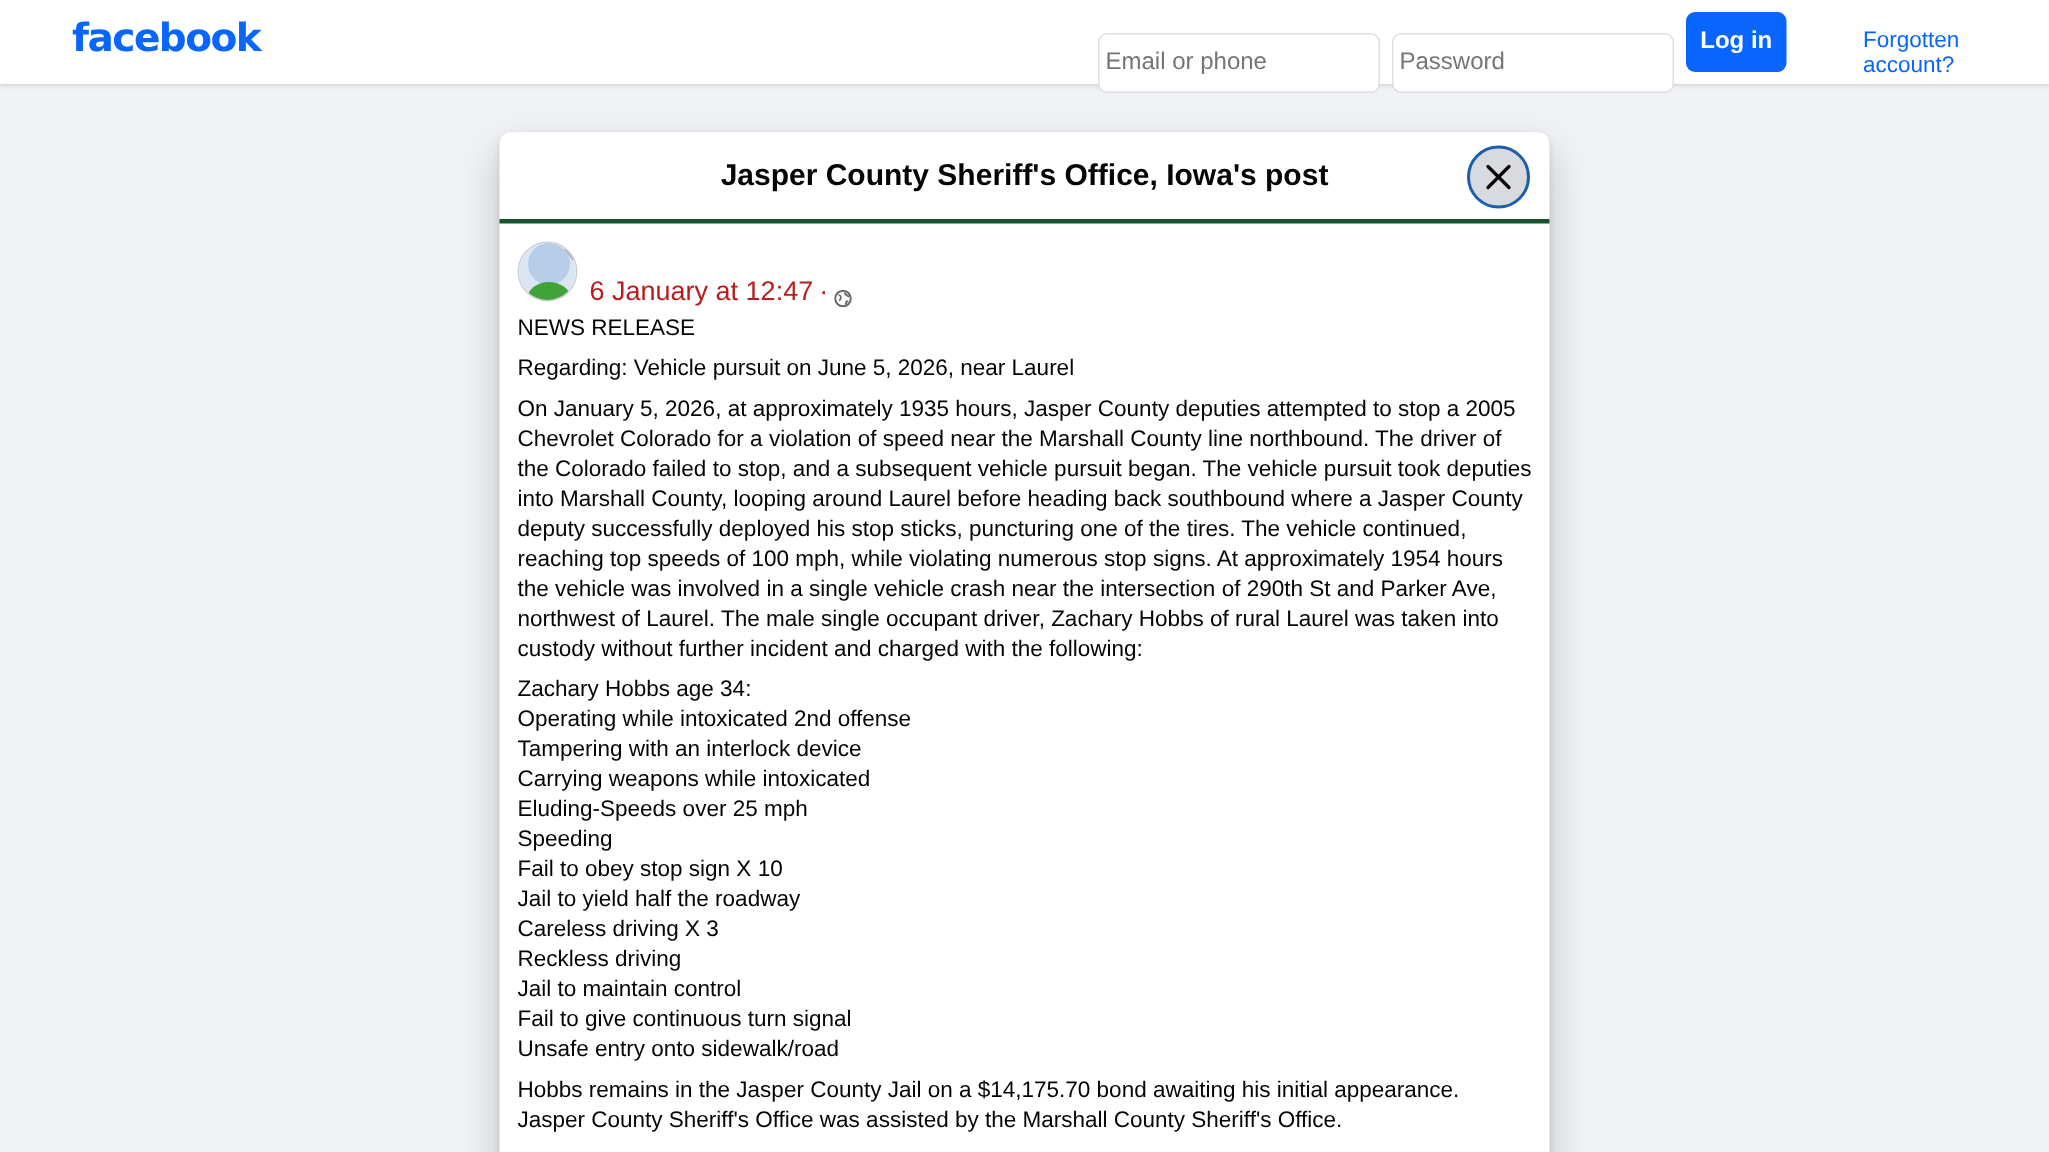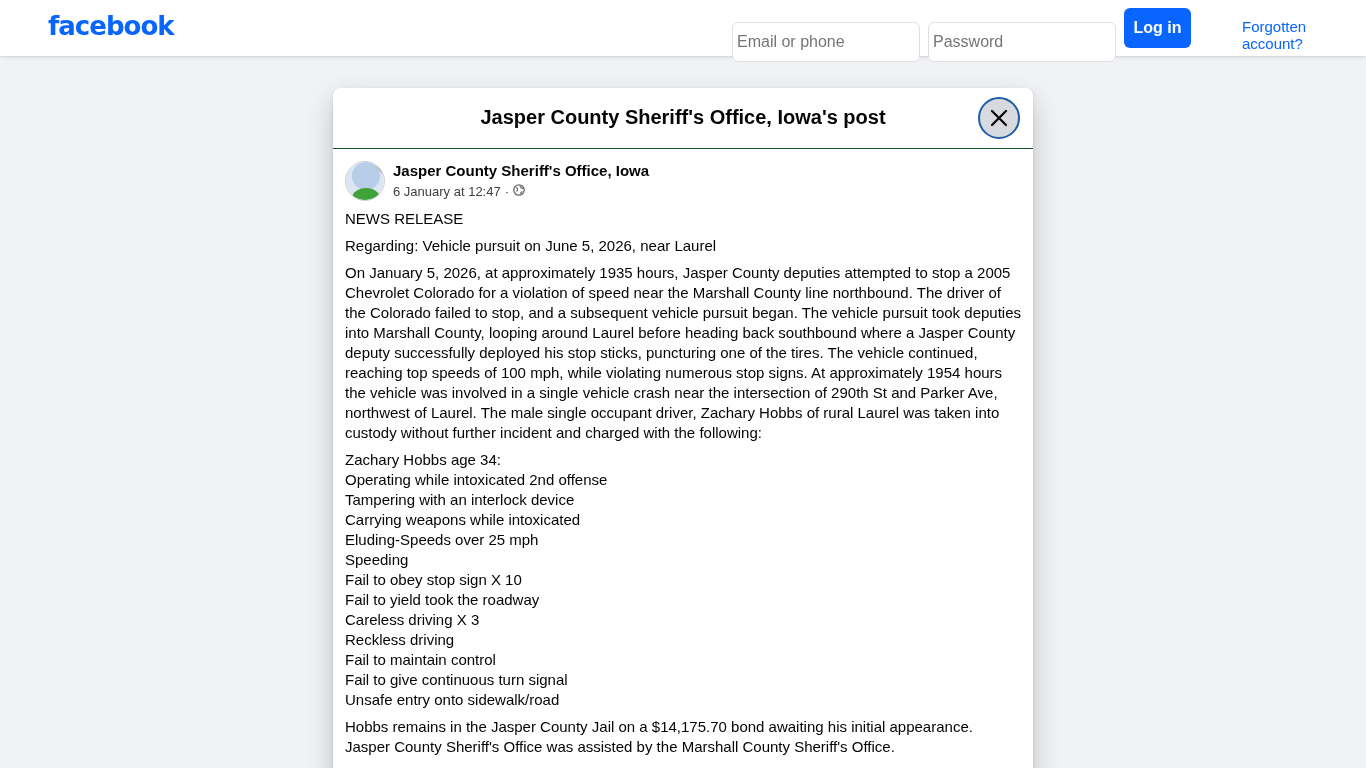--- a/index.html
+++ b/index.html
@@ -39,21 +39,21 @@
     .forgot {
       position: absolute; left: 1202px; top: 18px;
       color: #0866ff; font-size: 15px; margin-left: 40px;
     }
     .modal {
       position: absolute; left: 333px; top: 88px; width: 700px; height: 700px;
       background: #fff; border-radius: 8px 8px 0 0;
       box-shadow: 0 12px 28px rgba(0,0,0,0.2), 0 2px 4px rgba(0,0,0,0.1);
     }
     .modal-header {
-      height: 61px; border-bottom: 1px solid #14532d; position: relative;
+      height: 61px; border-bottom: 3px solid #14532d; position: relative;
     }
     .modal-title {
       position: absolute; left: 0; right: 0; top: 18px;
       text-align: center; font-weight: bold; font-size: 20px; color: #050505;
     }
     .close-btn {
       position: absolute; left: 645px; top: 9px; width: 42px; height: 42px;
       border-radius: 50%; background: #d8dadf;
       border: 2px solid #1c5fa8;
       display: flex; align-items: center; justify-content: center;
@@ -62,22 +62,22 @@
     .avatar {
       position: absolute; left: 12px; top: 12px; width: 40px; height: 40px;
       border-radius: 50%; overflow: hidden;
       border: 1px solid #ccd0d5;
     }
     .author {
       position: absolute; left: 60px; top: 13px; font-weight: bold; font-size: 15px;
       color: #050505;
     }
     .meta {
-      position: absolute; left: 60px; top: 35px; font-size: 13px; color: #404040;
-      display: flex; align-items: flex-start; gap: 4px;
+      position: absolute; left: 60px; top: 35px; font-size: 18px; color: #b91c1c;
+      display: flex; align-items: flex-end; gap: 4px;
     }
     .post-body {
       padding: 4px 12px 0 12px; font-size: 15px; line-height: 20px; color: #050505;
     }
     .post-body p { margin-bottom: 7px; }
     .post-body .line { display: block; }
   </style>
 </head>
 <body>
 
@@ -101,21 +101,20 @@
 
   <div class="post-head">
     <div class="avatar">
       <svg width="40" height="40" viewBox="0 0 40 40">
         <rect width="40" height="40" fill="#dce6f2"></rect>
         <circle cx="20" cy="14" r="14" fill="#b7cde8"></circle>
         <path d="M30 4 L36 4 L36 12 Z" fill="#8a8f99" opacity="0.6"></path>
         <ellipse cx="20" cy="36" rx="14" ry="10" fill="#3fa33a"></ellipse>
       </svg>
     </div>
-    <div class="author">Jasper County Sheriff's Office, Iowa</div>
     <div class="meta">
       <span>6 January at 12:47</span>
       <span>·</span>
       <svg width="12" height="12" viewBox="0 0 12 12">
         <circle cx="6" cy="6" r="5.2" fill="none" stroke="#65676b" stroke-width="1.3"></circle>
         <path d="M3 3.5 C5 4 5 6 3.5 7.5 M7 2 C7.5 4 9.5 4 10 5 M8 10 C7.5 8.5 8.5 7.5 9.5 8" fill="none" stroke="#65676b" stroke-width="1.2"></path>
       </svg>
     </div>
   </div>
 
@@ -126,22 +125,22 @@
     <p>Regarding: Vehicle pursuit on June 5, 2026, near Laurel</p>
     <p>On January 5, 2026, at approximately 1935 hours, Jasper County deputies attempted to stop a 2005 Chevrolet Colorado for a violation of speed near the Marshall County line northbound. The driver of the Colorado failed to stop, and a subsequent vehicle pursuit began. The vehicle pursuit took deputies into Marshall County, looping around Laurel before heading back southbound where a Jasper County deputy successfully deployed his stop sticks, puncturing one of the tires. The vehicle continued, reaching top speeds of 100 mph, while violating numerous stop signs. At approximately 1954 hours the vehicle was involved in a single vehicle crash near the intersection of 290th St and Parker Ave, northwest of Laurel. The male single occupant driver, Zachary Hobbs of rural Laurel was taken into custody without further incident and charged with the following:</p>
     <p>
       <span class="line">Zachary Hobbs age 34:</span>
       <span class="line">Operating while intoxicated 2nd offense</span>
       <span class="line">Tampering with an interlock device</span>
       <span class="line">Carrying weapons while intoxicated</span>
       <span class="line">Eluding-Speeds over 25 mph</span>
       <span class="line">Speeding</span>
       <span class="line">Fail to obey stop sign X 10</span>
-      <span class="line">Fail to yield took the roadway</span>
+      <span class="line">Jail to yield half the roadway</span>
       <span class="line">Careless driving X 3</span>
       <span class="line">Reckless driving</span>
-      <span class="line">Fail to maintain control</span>
+      <span class="line">Jail to maintain control</span>
       <span class="line">Fail to give continuous turn signal</span>
       <span class="line">Unsafe entry onto sidewalk/road</span>
     </p>
     <p>Hobbs remains in the Jasper County Jail on a $14,175.70 bond awaiting his initial appearance. Jasper County Sheriff's Office was assisted by the Marshall County Sheriff's Office.</p>
   </div>
 </div>
 
 </body></html>

